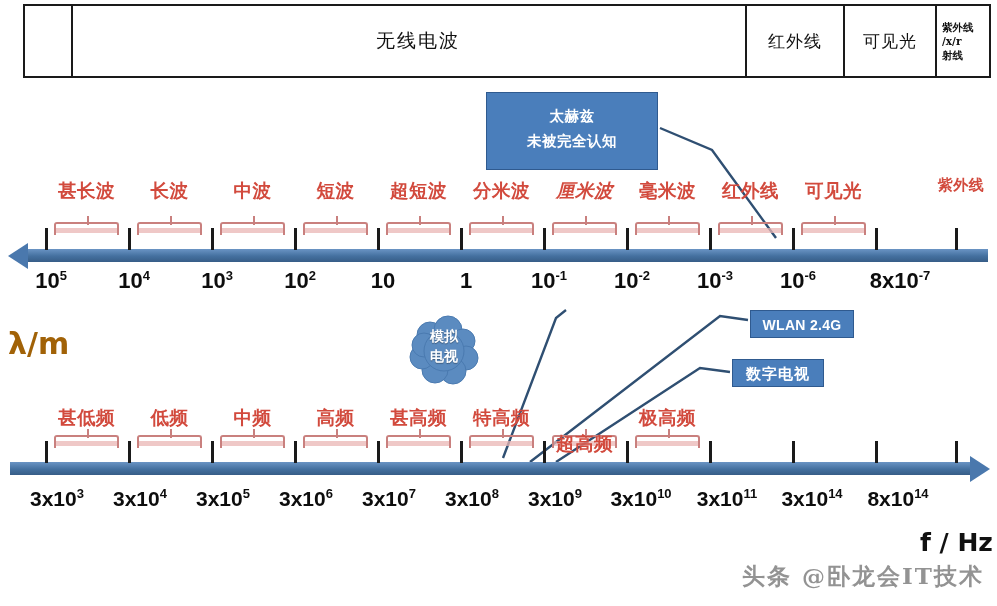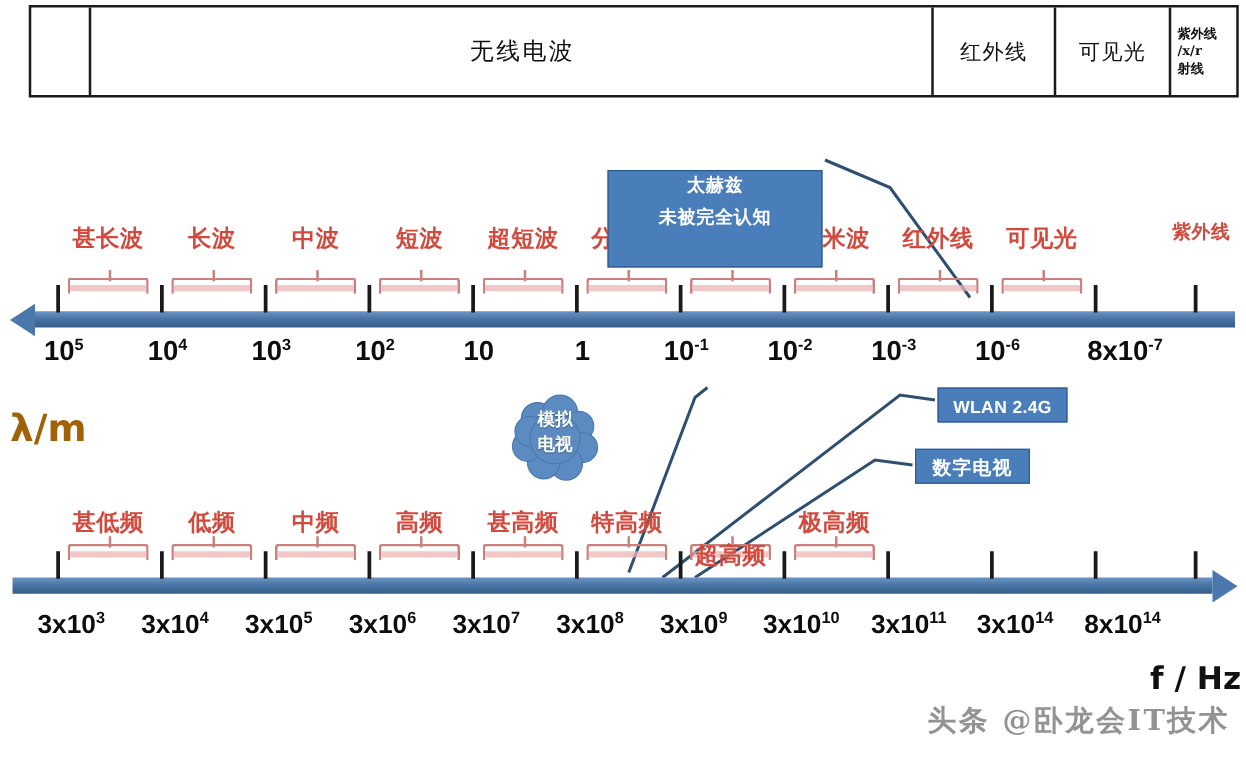--- a/index.html
+++ b/index.html
@@ -60,21 +60,21 @@
     color:#111;font-family:"DejaVu Sans","Liberation Sans",sans-serif;}
 
   
   .callout{position:absolute;background:#4a7ebb;color:#fff;
     border:1.5px solid #2a5party;border:1.5px solid #2f5a8f;
     text-align:center;font-weight:bold;box-sizing:border-box;
     font-family:"DejaVu Serif","Liberation Serif",serif;}
   .callout div{white-space:nowrap;}
 
   .co-thz{left:486px;top:92px;width:172px;height:78px;font-size:14.5px;
-    line-height:1.72;padding-top:0;letter-spacing:.5px;margin-top:44px;}
+    line-height:1.72;padding-top:11px;letter-spacing:.5px;}
   .co-phone{left:568px;top:310px;width:108px;height:46px;font-size:13px;
     line-height:1.72;padding-top:3px;text-align:left;padding-left:6px;}
   .co-wlan{left:750px;top:310px;width:104px;height:28px;font-size:14px;
     line-height:28px;letter-spacing:.3px;
     font-family:"Liberation Sans","DejaVu Sans",sans-serif;}
   .co-dtv{left:732px;top:359px;width:92px;height:28px;font-size:15px;
     line-height:28px;letter-spacing:1px;}
 
   
   .cloud{position:absolute;left:408px;top:315px;width:72px;height:72px;}

